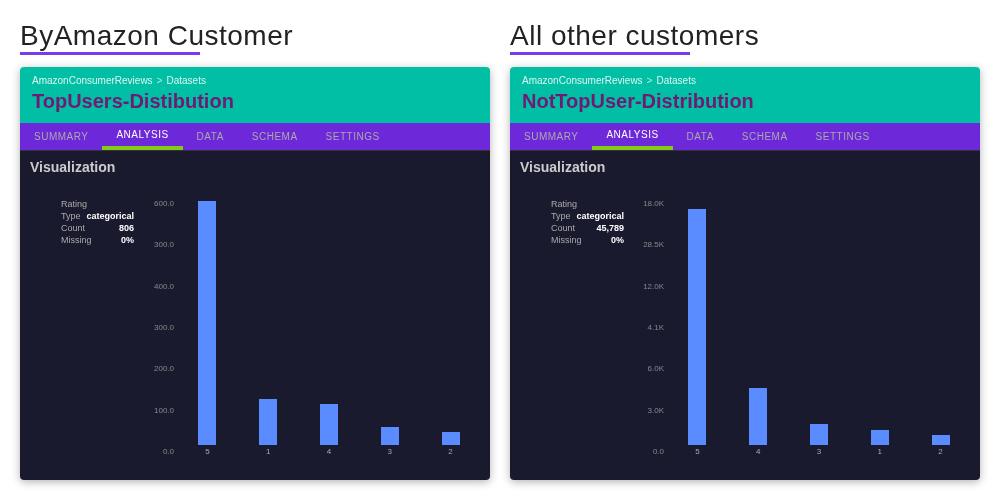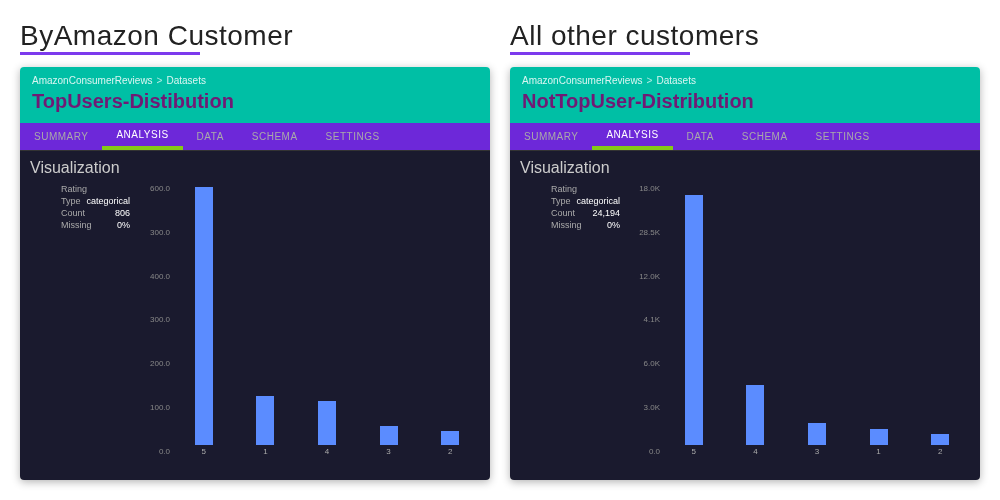--- a/index.html
+++ b/index.html
@@ -81,24 +81,24 @@
       border-bottom: 4px solid #84cc16;
     }
     .card-body {
       flex: 1;
       background: #1a1a2e;
       padding: 8px 10px;
       display: flex;
       flex-direction: column;
     }
     .viz-label {
-      font-size: 16px;
+      font-size: 14px;
       color: #ccc;
-      margin-bottom: 7px;
-      font-weight: 400;
+      margin-bottom: 24px;
+      font-weight: 700;
     }
     .chart-area {
       flex: 1;
       display: flex;
       flex-direction: row;
       gap: 8px;
     }
     .chart-meta {
       display: flex;
       flex-direction: column;
@@ -108,21 +108,21 @@
     .meta-row {
       display: flex;
       flex-direction: row;
       justify-content: space-between;
       font-size: 9px;
       color: #bbb;
       gap: 6px;
       padding-left: 31px;
     }
     .meta-label { color: #aaa; }
-    .meta-value { font-weight: normal; color: #fff; }
+    .meta-value { font-weight: bold; color: #fff; }
     .chart-container {
       flex: 1;
       position: relative;
       display: flex;
       flex-direction: column;
     }
     .y-axis {
       position: absolute;
       left: 0;
       top: 0;
@@ -270,21 +270,21 @@
         <div class="chart-meta">
           <div class="meta-row">
             <span class="meta-label">Rating</span>
           </div>
           <div class="meta-row">
             <span class="meta-label">Type</span>
             <span class="meta-value">categorical</span>
           </div>
           <div class="meta-row">
             <span class="meta-label">Count</span>
-            <span class="meta-value">24,194</span>
+            <span class="meta-value">45,789</span>
           </div>
           <div class="meta-row">
             <span class="meta-label">Missing</span>
             <span class="meta-value">0%</span>
           </div>
         </div>
         <div class="chart-container" id="right-chart">
           <div class="y-axis" id="right-y-axis">
               <span>0.0</span>
               <span>3.0K</span>

